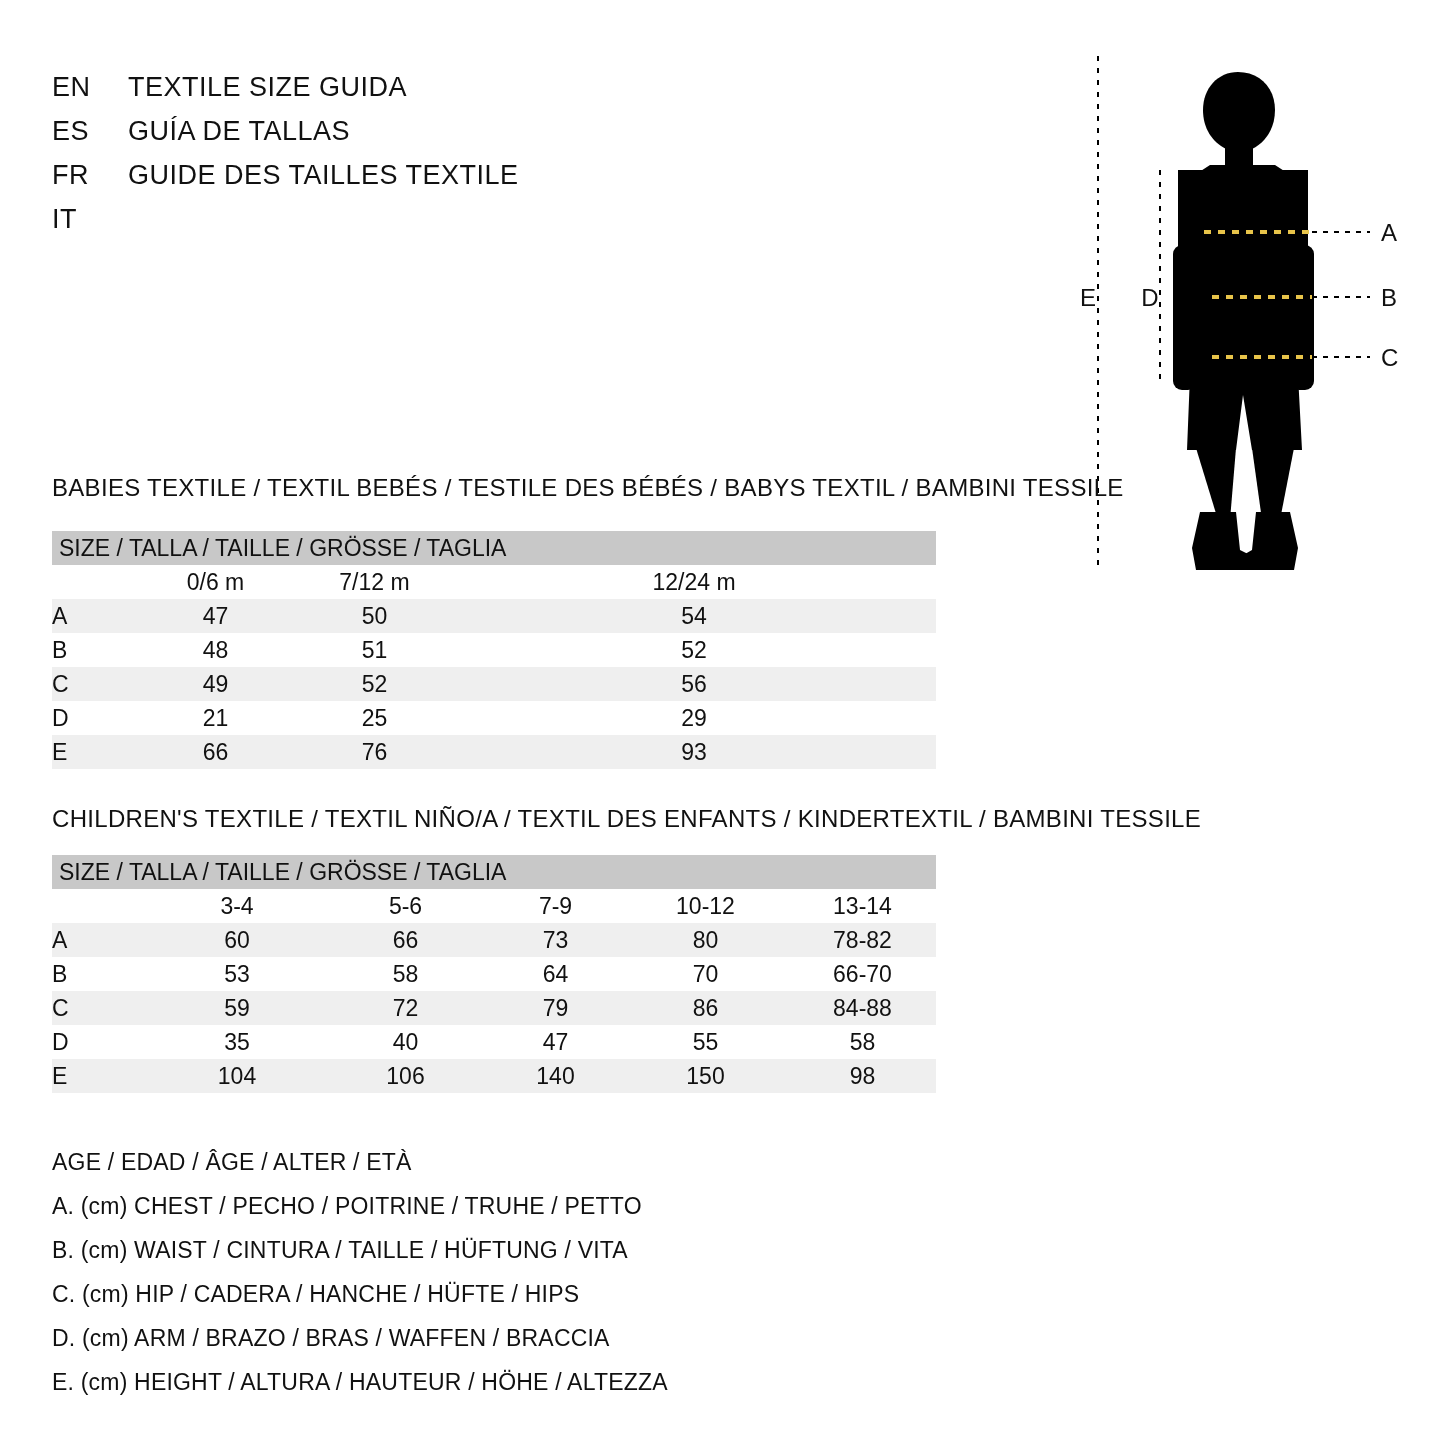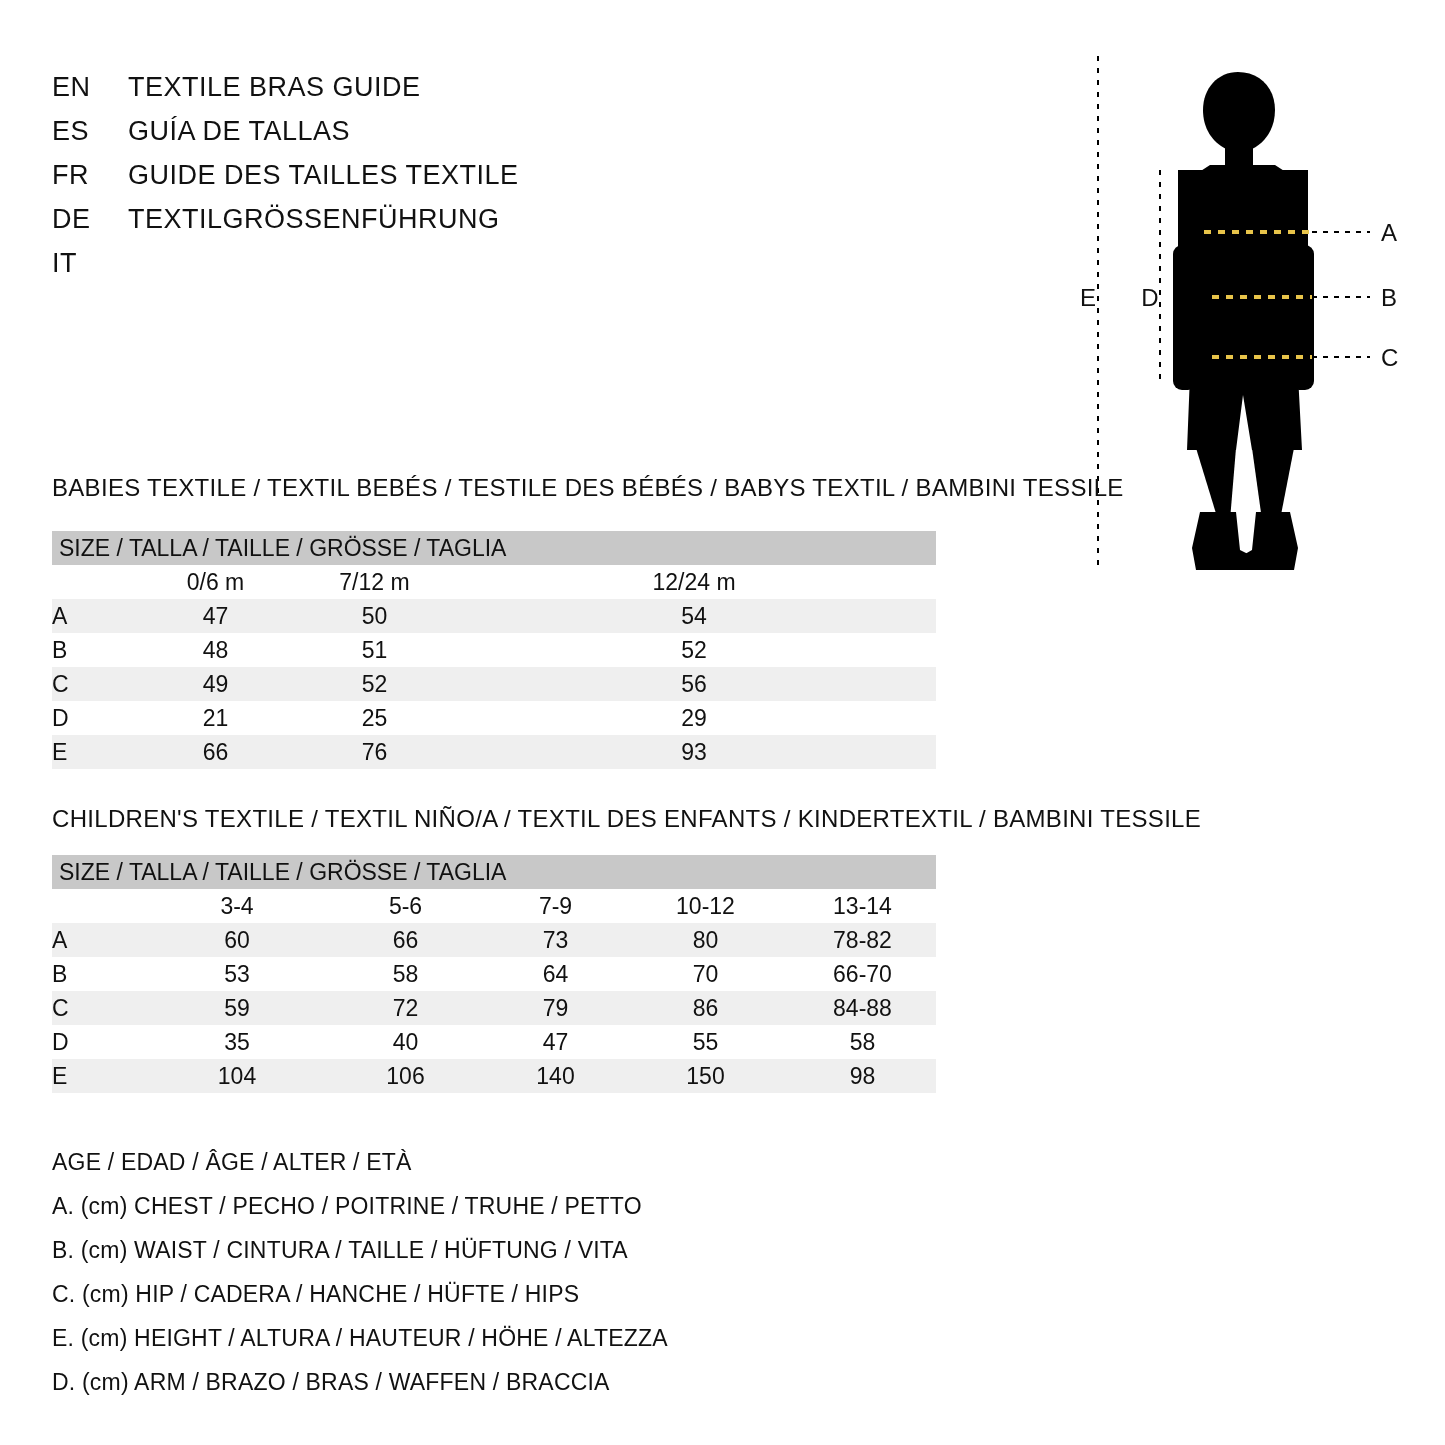--- a/index.html
+++ b/index.html
@@ -134,33 +134,29 @@
   }
 </style>
 </head>
 <body>
 
 <div class="page">
 
   <div class="lang-block">
     <div class="lang-row">
       <span class="lang-code">EN</span>
-      <span class="lang-text">TEXTILE BRAS GUIDE</span>
+      <span class="lang-text">TEXTILE SIZE GUIDA</span>
     </div>
     <div class="lang-row">
       <span class="lang-code">ES</span>
       <span class="lang-text">GUÍA DE TALLAS</span>
     </div>
     <div class="lang-row">
       <span class="lang-code">FR</span>
       <span class="lang-text">GUIDE DES TAILLES TEXTILE</span>
-    </div>
-    <div class="lang-row">
-      <span class="lang-code">DE</span>
-      <span class="lang-text">TEXTILGRÖSSENFÜHRUNG</span>
     </div>
     <div class="lang-row">
       <span class="lang-code">IT</span>
     </div>
   </div>
 
   <div class="figure">
     <svg width="380" height="530" viewBox="0 0 380 530">
 
       <line x1="58" y1="6" x2="58" y2="520" stroke="#000000" stroke-width="2" stroke-dasharray="5,7"></line>
@@ -320,17 +316,17 @@
         <td class="cell-val">98</td>
       </tr>
     </tbody>
   </table>
 
   <div class="legend">
     <div class="legend-row">AGE / EDAD / ÂGE / ALTER / ETÀ</div>
     <div class="legend-row">A. (cm) CHEST / PECHO / POITRINE / TRUHE / PETTO</div>
     <div class="legend-row">B. (cm) WAIST / CINTURA / TAILLE / HÜFTUNG / VITA</div>
     <div class="legend-row">C. (cm) HIP / CADERA / HANCHE / HÜFTE / HIPS</div>
+    <div class="legend-row">D. (cm) ARM / BRAZO / BRAS / WAFFEN / BRACCIA</div>
     <div class="legend-row">E. (cm) HEIGHT / ALTURA / HAUTEUR / HÖHE / ALTEZZA</div>
-    <div class="legend-row">D. (cm) ARM / BRAZO / BRAS / WAFFEN / BRACCIA</div>
   </div>
 
 </div>
 
 </body></html>

